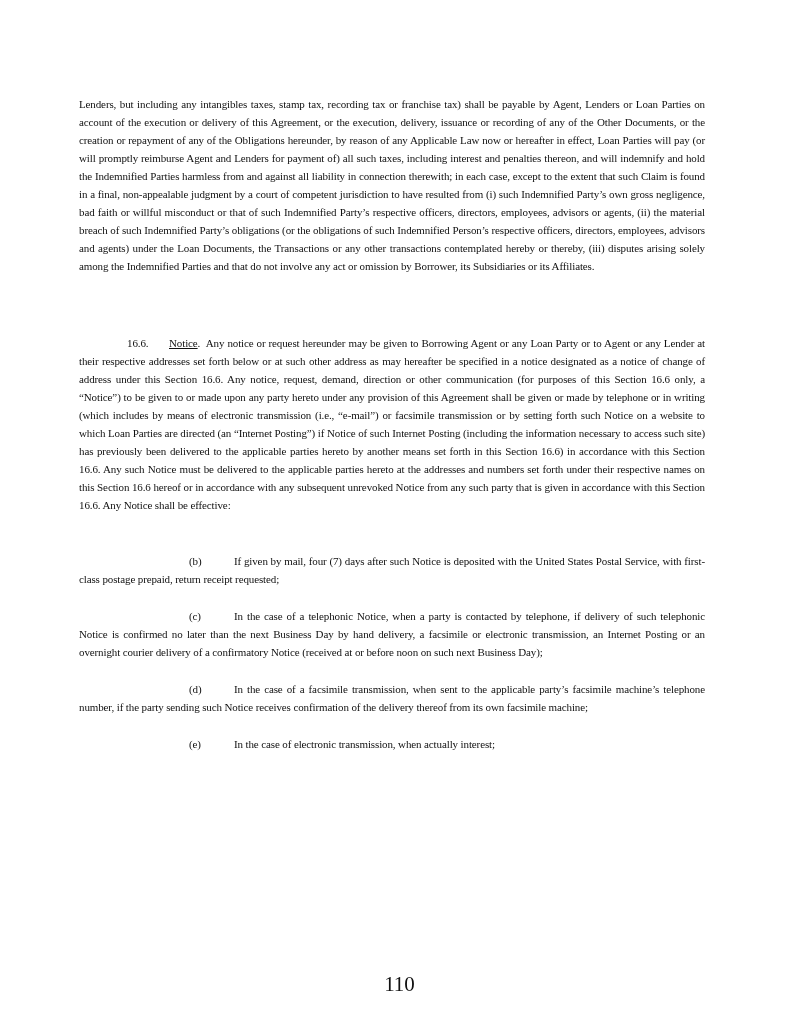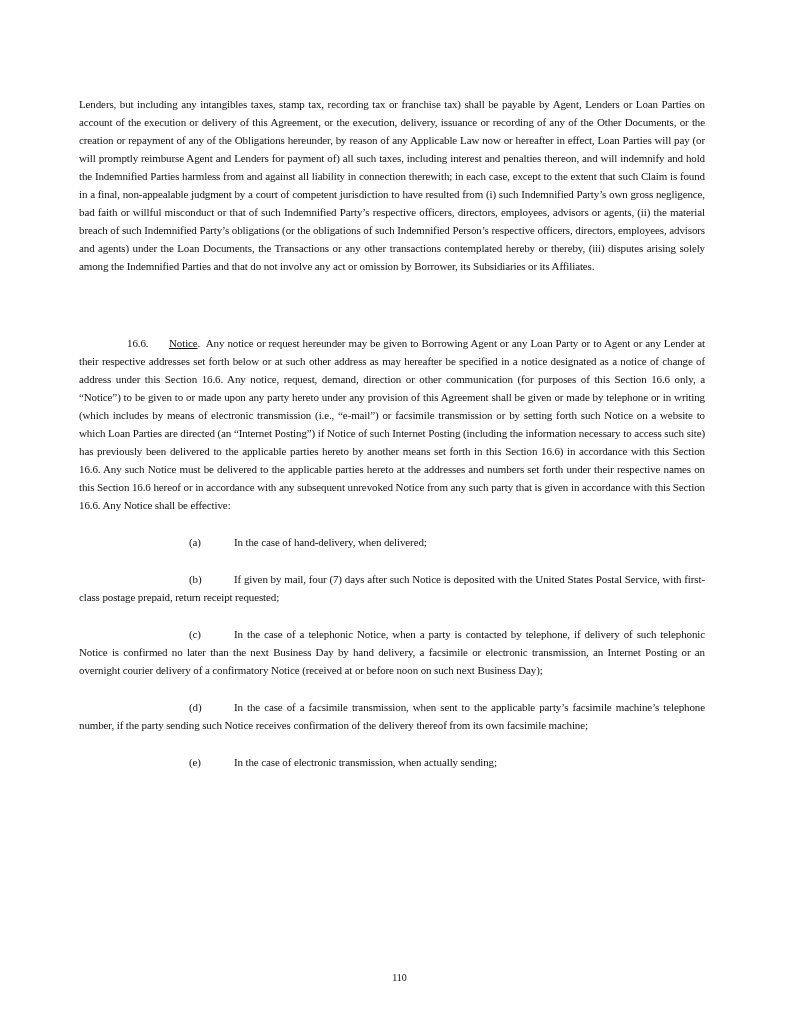--- a/index.html
+++ b/index.html
@@ -54,50 +54,49 @@
     }
     .sub-single {
       text-align: left;
     }
     .page-number {
       position: absolute;
       left: 0;
       width: 799px;
       top: 972px;
       text-align: center;
-      font-size: 10px;
+      font-size: 21px;
       font-family: "Liberation Serif", "DejaVu Serif", serif;
     }
   </style>
 </head>
 <body>
 
 <div class="page">
 
   <p class="para">Lenders, but including any intangibles taxes, stamp tax, recording tax or franchise tax) shall be payable by Agent, Lenders or Loan Parties on account of the execution or delivery of this Agreement, or the execution, delivery, issuance or recording of any of the Other Documents, or the creation or repayment of any of the Obligations hereunder, by reason of any Applicable Law now or hereafter in effect, Loan Parties will pay (or will promptly reimburse Agent and Lenders for payment of) all such taxes, including interest and penalties thereon, and will indemnify and hold the Indemnified Parties harmless from and against all liability in connection therewith; in each case, except to the extent that such Claim is found in a final, non-appealable judgment by a court of competent jurisdiction to have resulted from (i) such Indemnified Party’s own gross negligence, bad faith or willful misconduct or that of such Indemnified Party’s respective officers, directors, employees, advisors or agents, (ii) the material breach of such Indemnified Party’s obligations (or the obligations of such Indemnified Person’s respective officers, directors, employees, advisors and agents) under the Loan Documents, the Transactions or any other transactions contemplated hereby or thereby, (iii) disputes arising solely among the Indemnified Parties and that do not involve any act or omission by Borrower, its Subsidiaries or its Affiliates.</p>
 
   <div class="gap"></div>
 
   <p class="para indent-first"><span class="heading-num">16.6.</span><span class="underline">Notice</span><span>.</span>&nbsp; <span>Any notice or request hereunder may be given to Borrowing Agent or any Loan Party or to Agent or any Lender at their respective addresses set forth below or at such other address as may hereafter be specified in a notice designated as a notice of change of address under this Section 16.6.  Any notice, request, demand, direction or other communication (for purposes of this Section 16.6 only, a “Notice”) to be given to or made upon any party hereto under any provision of this Agreement shall be given or made by telephone or in writing (which includes by means of electronic transmission (i.e., “e-mail”) or facsimile transmission or by setting forth such Notice on a website to which Loan Parties are directed (an “Internet Posting”) if Notice of such Internet Posting (including the information necessary to access such site) has previously been delivered to the applicable parties hereto by another means set forth in this Section 16.6) in accordance with this Section 16.6.  Any such Notice must be delivered to the applicable parties hereto at the addresses and numbers set forth under their respective names on this Section 16.6 hereof or in accordance with any subsequent unrevoked Notice from any such party that is given in accordance with this Section 16.6.  Any Notice shall be effective:</span></p>
 
   <div class="gap"></div>
 
-  <p class="para sub sub-single"><span class="sub-label">(a)</span><span>In the case of hand-delivery, when delivered;</span></p>
 
   <div class="gap"></div>
 
   <p class="para sub"><span class="sub-label">(b)</span><span>If given by mail, four (7) days after such Notice is deposited with the United States Postal Service, with first-class postage prepaid, return receipt requested;</span></p>
 
   <div class="gap"></div>
 
   <p class="para sub"><span class="sub-label">(c)</span><span>In the case of a telephonic Notice, when a party is contacted by telephone, if delivery of such telephonic Notice is confirmed no later than the next Business Day by hand delivery, a facsimile or electronic transmission, an Internet Posting or an overnight courier delivery of a confirmatory Notice (received at or before noon on such next Business Day);</span></p>
 
   <div class="gap"></div>
 
   <p class="para sub"><span class="sub-label">(d)</span><span>In the case of a facsimile transmission, when sent to the applicable party’s facsimile machine’s telephone number, if the party sending such Notice receives confirmation of the delivery thereof from its own facsimile machine;</span></p>
 
   <div class="gap"></div>
 
-  <p class="para sub sub-single"><span class="sub-label">(e)</span><span>In the case of electronic transmission, when actually sending;</span></p>
+  <p class="para sub sub-single"><span class="sub-label">(e)</span><span>In the case of electronic transmission, when actually interest;</span></p>
 
 </div>
 
 <div class="page-number">110</div>
 
 </body></html>

